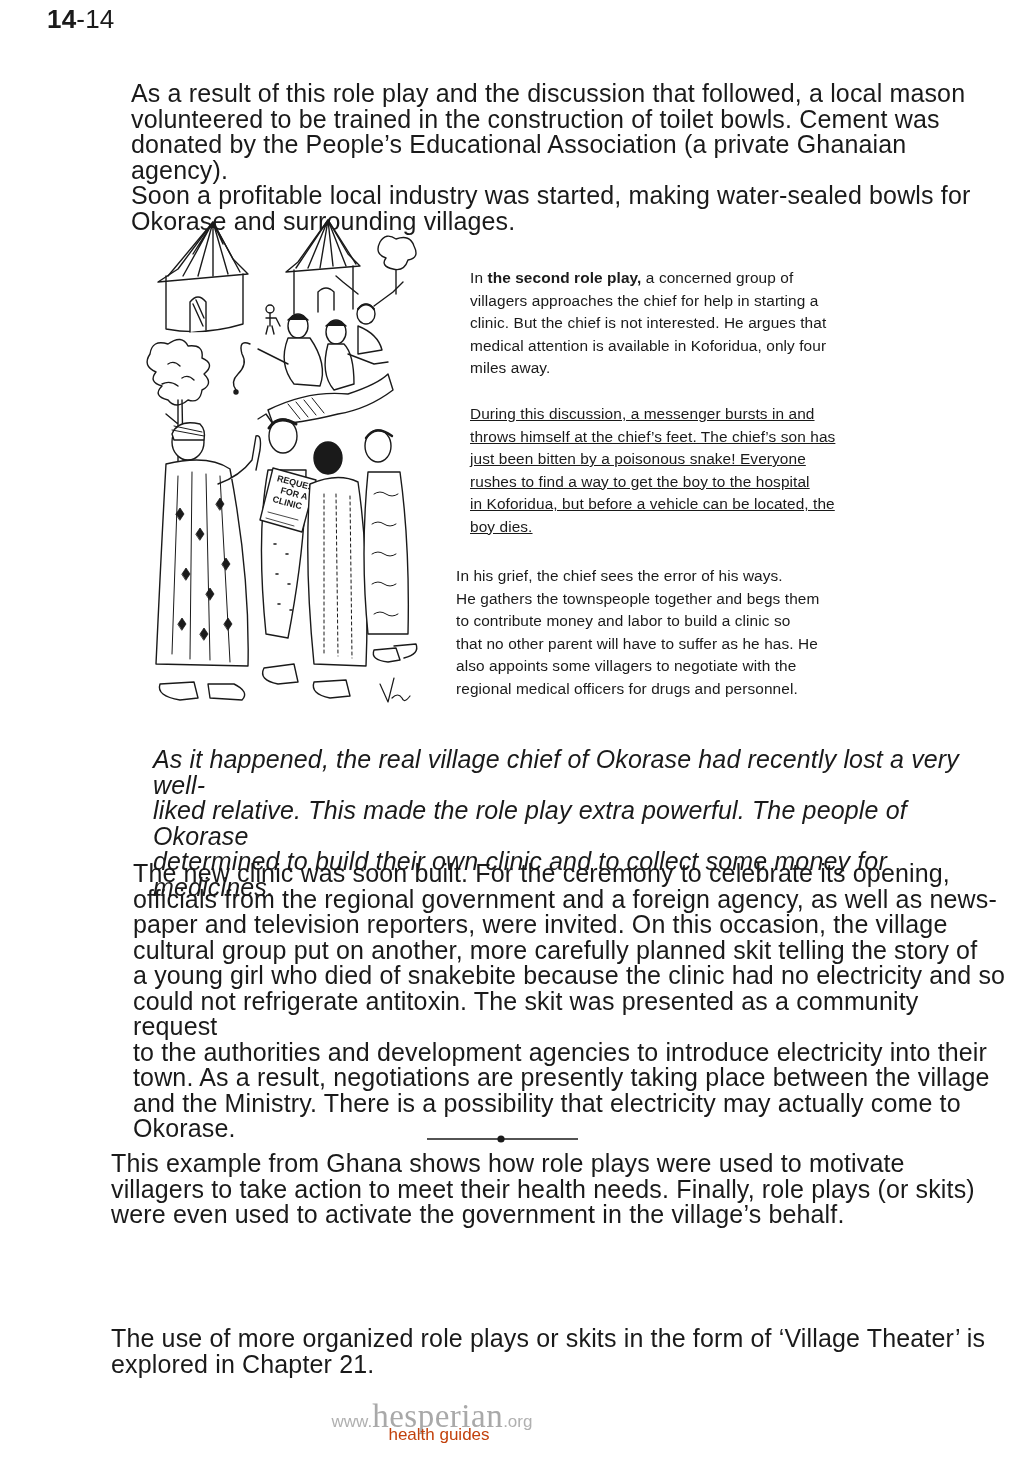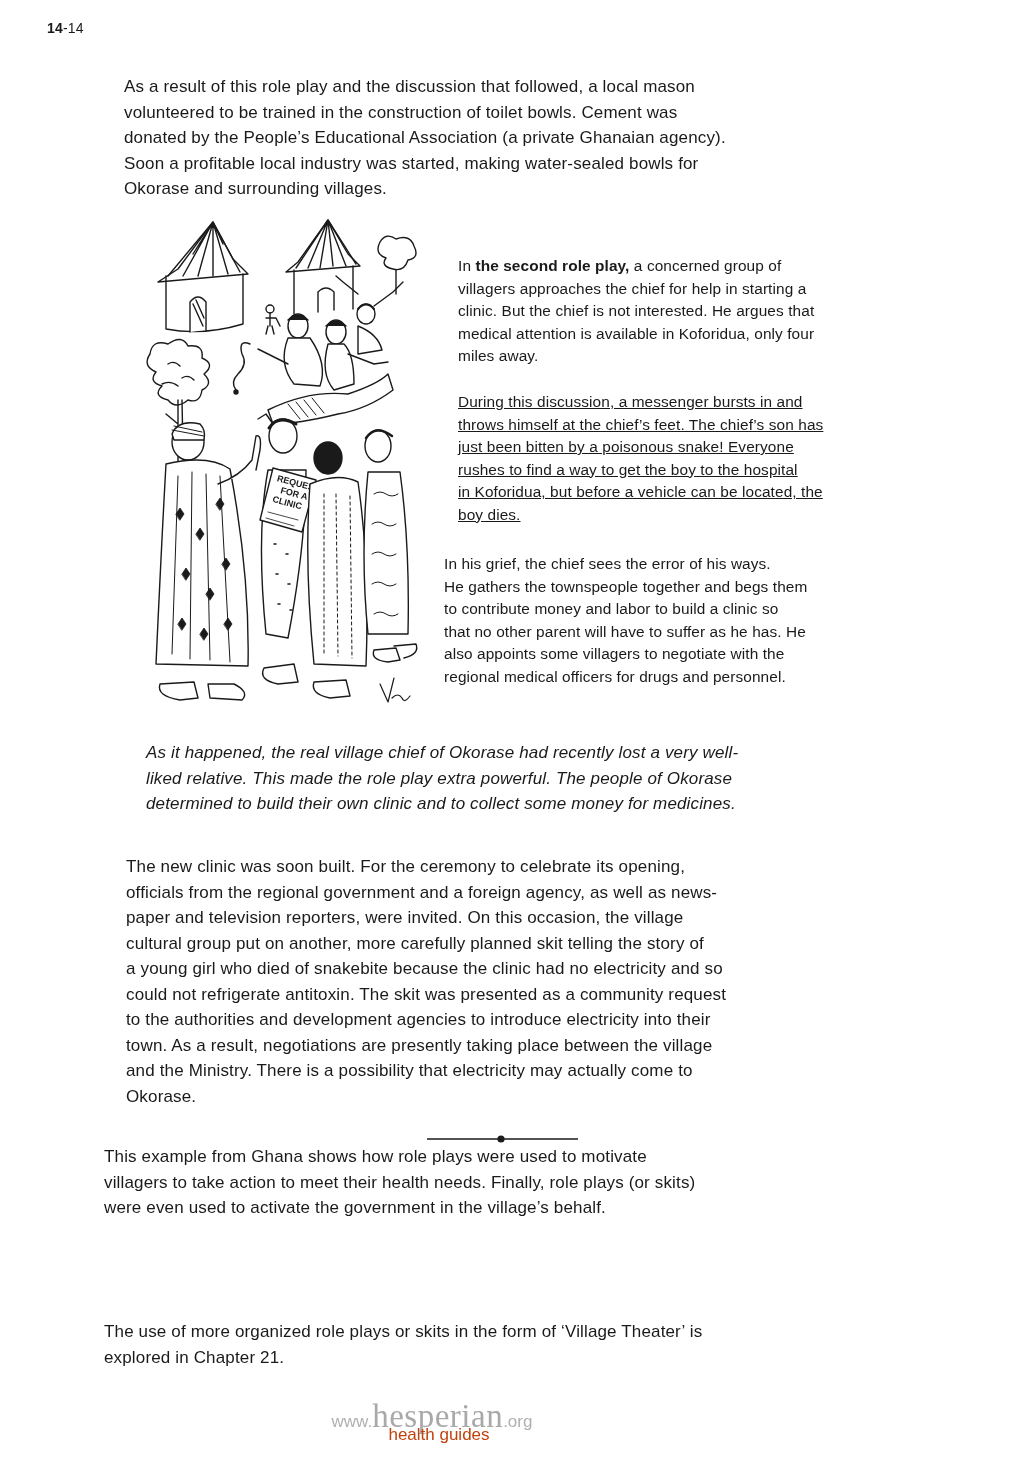--- a/index.html
+++ b/index.html
@@ -1,27 +1,27 @@
 <!DOCTYPE html>
 <html><head>
 <meta charset="utf-8">
 <style>
   html, body { margin: 0; padding: 0; background: #ffffff; }
   body {
     width: 1013px; height: 1463px; position: relative; overflow: hidden;
     font-family: "Liberation Sans", "DejaVu Sans", sans-serif; color: #1a1a1a;
   }
-  .page-num { position: absolute; left: 47px; top: 20px; font-size: 14px; letter-spacing: 0.2px; }
+  .page-num { position: absolute; left: 47px; top: 4px; font-size: 26px; letter-spacing: 0.2px; }
   .page-num b { font-weight: bold; }
   .para {
-    position: absolute; margin: 0; font-size: 17px; line-height: 25.5px;
+    position: absolute; margin: 7px; font-size: 25px; line-height: 25.5px;
     letter-spacing: 0.15px; white-space: pre-line;
   }
   .side {
-    position: absolute; margin: 4px; font-size: 15.4px; line-height: 22.5px;
+    position: absolute; margin: 16px; font-size: 15.4px; line-height: 22.5px;
     letter-spacing: 0.1px; white-space: pre-line;
   }
   .side b { font-weight: bold; }
   .illustration { position: absolute; left: 138px; top: 214px; width: 305px; height: 510px; }
   .divider { position: absolute; left: 425px; top: 1131px; width: 155px; height: 14px; }
   .footer {
     position: absolute; left: 13px; width: 838px; top: 1400px; text-align: center; color: #b5b5b5;
   }
   .footer .line1 { font-size: 0; line-height: 1; }
   .footer .www, .footer .org { font-family: "Liberation Sans", sans-serif; font-size: 17px; color: #b0b0b0; }

